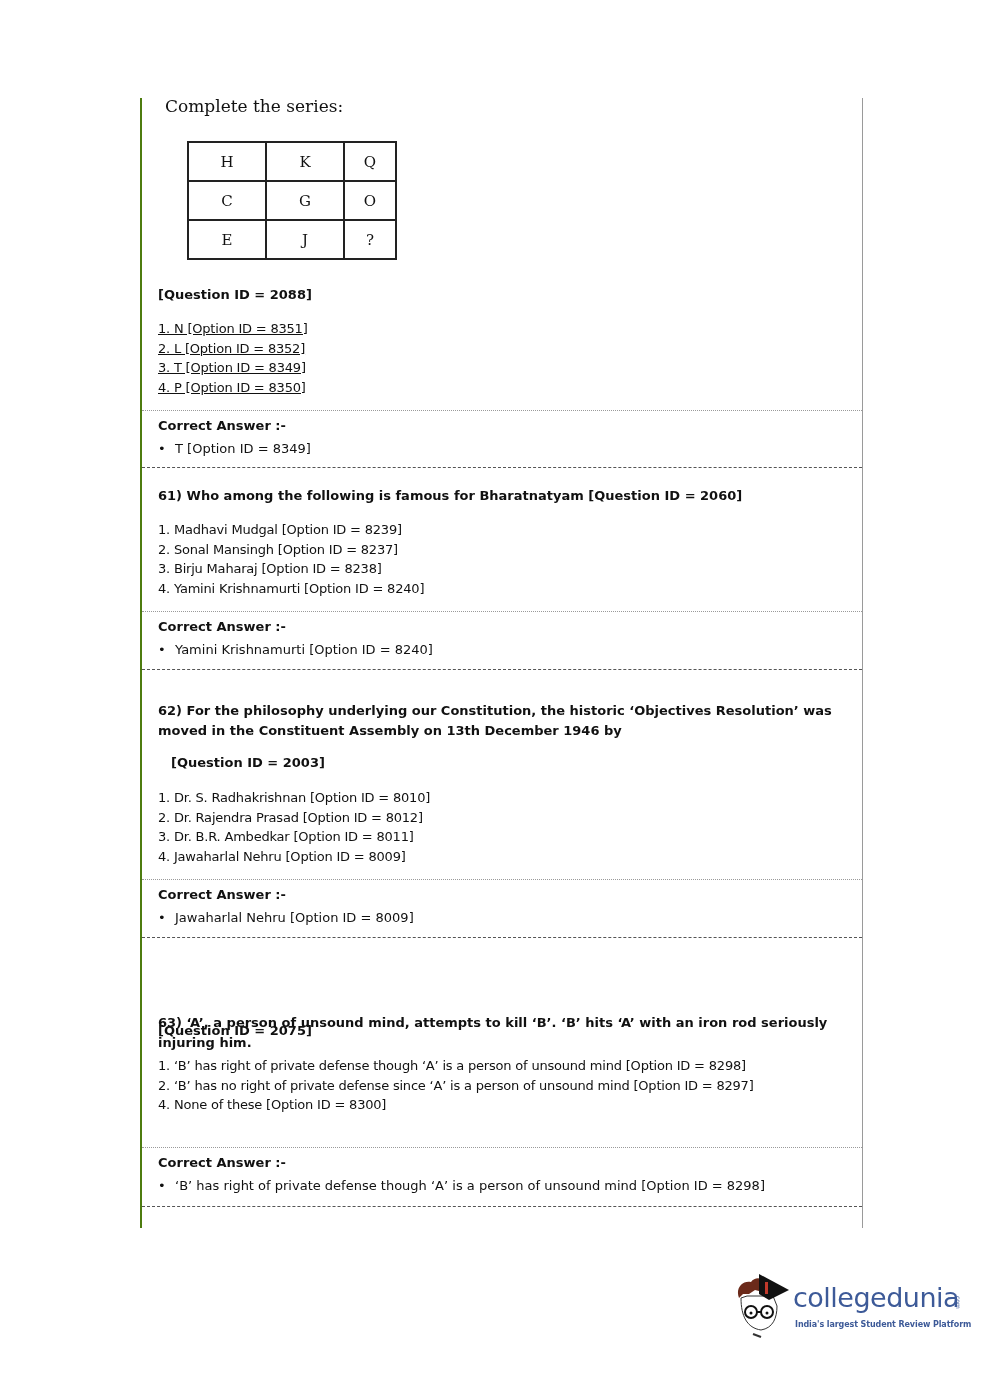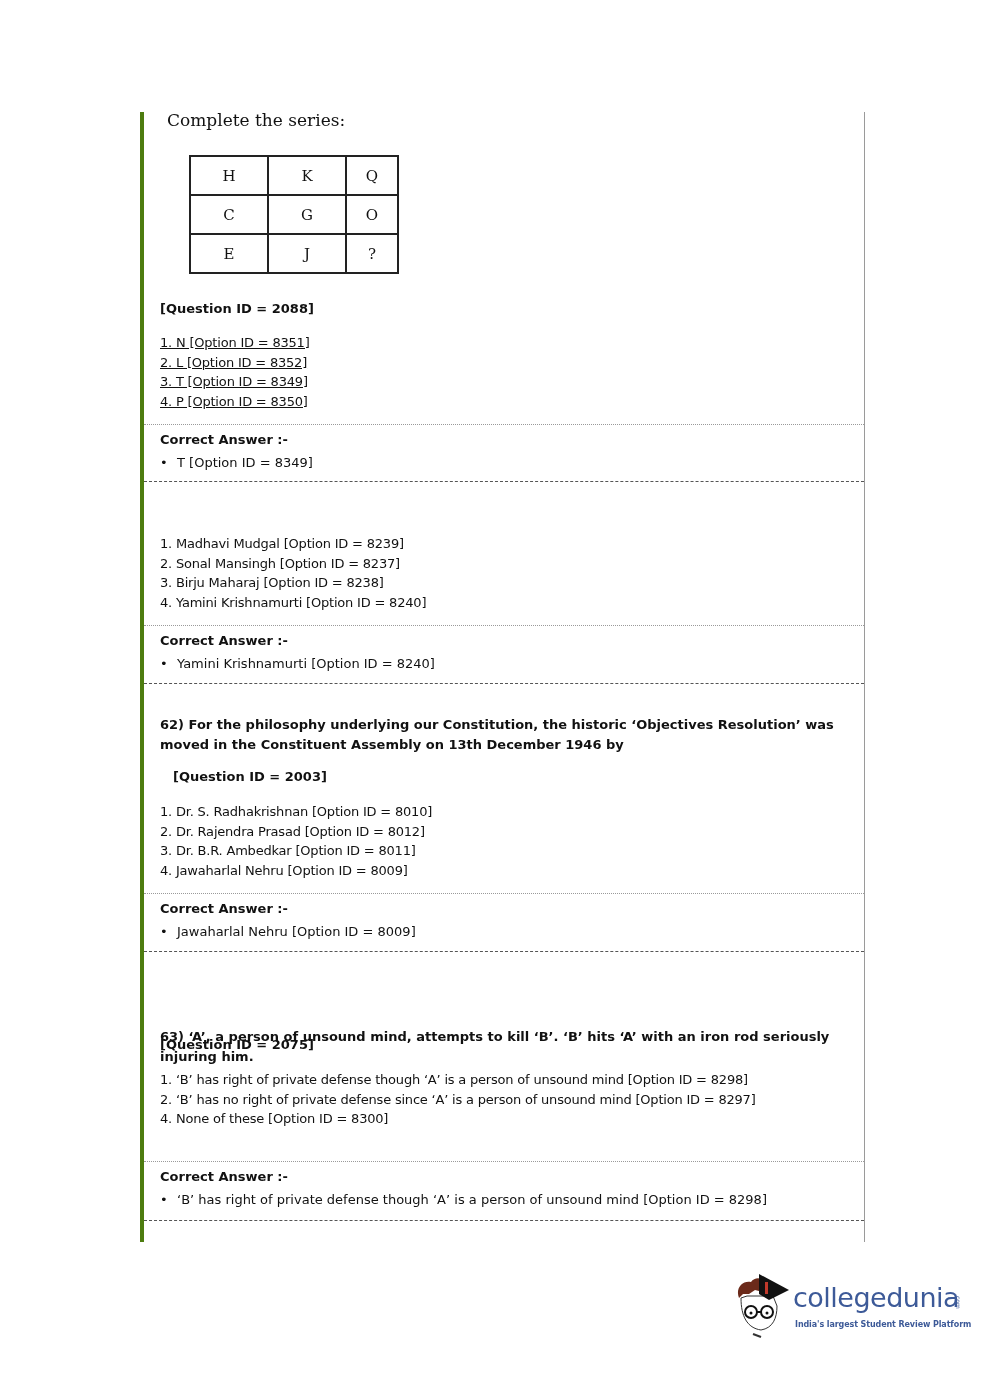--- a/index.html
+++ b/index.html
@@ -1,19 +1,19 @@
 <!DOCTYPE html>
 <html><head>
   <meta charset="utf-8">
   <style>
     html, body { margin: 0; padding: 0; background: #ffffff; }
     body { width: 993px; height: 1378px; position: relative; overflow: hidden;
            font-family: "DejaVu Sans", sans-serif; color: #111; }
-    .frame { position: absolute; left: 140px; top: 112px; width: 720px; height: 1130px;
-             border-left: 4px solid #4d7c0f; border-right: 1px solid #9a9a9a; }
+    .frame { position: absolute; left: 140px; top: 98px; width: 720px; height: 1130px;
+             border-left: 2px solid #4d7c0f; border-right: 1px solid #9a9a9a; }
     .series-title { position: absolute; left: 23px; top: -2px; font-family: "DejaVu Serif", serif;
                     font-size: 17px; color: #111; }
     table.grid { position: absolute; left: 45px; top: 43px; border-collapse: collapse; }
     table.grid td { border: 2px solid #222; height: 37px; text-align: center;
                     font-family: "DejaVu Serif", serif; font-size: 15px; padding: 0; }
     table.grid td.c1 { width: 76px; }
     table.grid td.c2 { width: 76px; }
     table.grid td.c3 { width: 50px; }
     .abs { position: absolute; left: 16px; }
     .qid { font-weight: bold; font-size: 13px; }
@@ -65,20 +65,21 @@
     <div>3. T [Option ID = 8349]</div>
     <div>4. P [Option ID = 8350]</div>
   </div>
   <div class="dotted" style="top:312px;"></div>
   <div class="abs ca-label" style="top:320px;">Correct Answer :-</div>
   <div class="abs ca-item" style="top:343px;">
     <span class="bullet">•</span><span>T [Option ID = 8349]</span>
   </div>
   <div class="dashed" style="top:369px;"></div>
 
+  <div class="abs qtext" style="top:388px;">61)  Who among the following is famous for Bharatnatyam [Question ID = 2060]</div>
   <div class="abs opts" style="top:422px;">
     <div>1. Madhavi Mudgal [Option ID = 8239]</div>
     <div>2. Sonal Mansingh [Option ID = 8237]</div>
     <div>3. Birju Maharaj [Option ID = 8238]</div>
     <div>4. Yamini Krishnamurti [Option ID = 8240]</div>
   </div>
   <div class="dotted" style="top:513px;"></div>
   <div class="abs ca-label" style="top:521px;">Correct Answer :-</div>
   <div class="abs ca-item" style="top:544px;">
     <span class="bullet">•</span><span>Yamini Krishnamurti [Option ID = 8240]</span>

